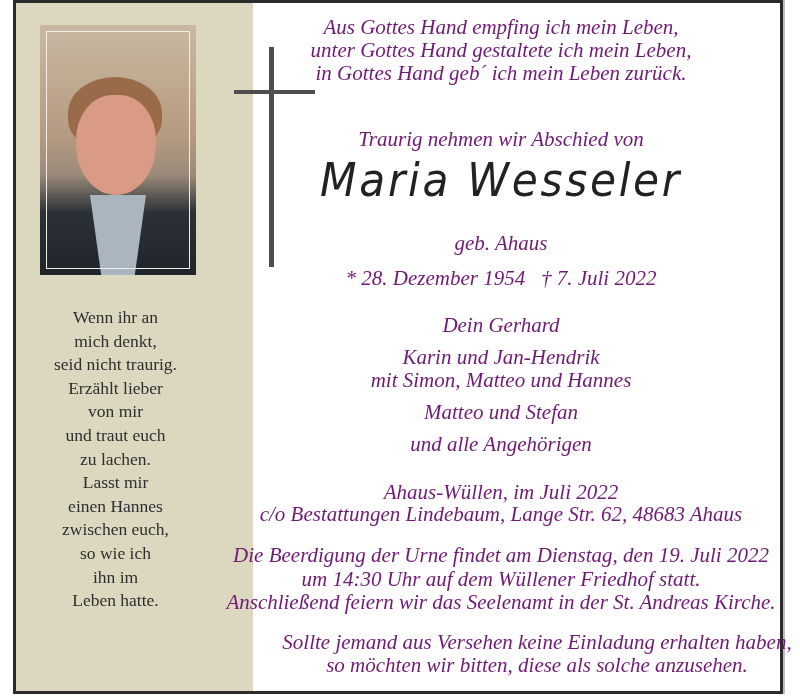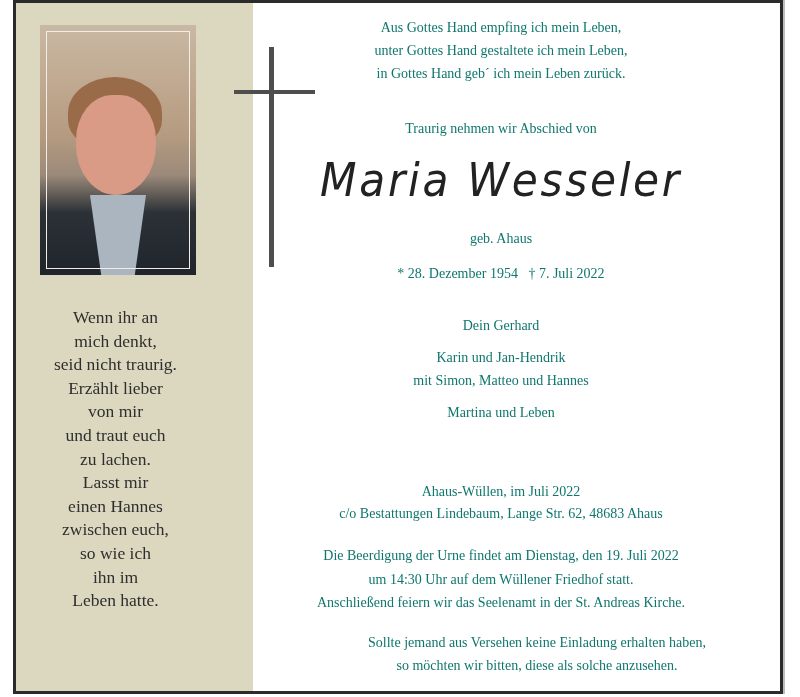--- a/index.html
+++ b/index.html
@@ -10,24 +10,24 @@
     .photo { position: absolute; left: 24px; top: 22px; width: 156px; height: 250px; overflow: hidden;
       background: linear-gradient(180deg, #c9b8a3 0%, #bfa88f 25%, #b49a80 45%, #9b8a7a 60%, #2c3137 75%, #20252b 100%); }
     .photo-inner-border { position: absolute; left: 6px; top: 6px; right: 6px; bottom: 6px; border: 1px solid #f2ede6; }
     .photo .hair { position: absolute; left: 28px; top: 52px; width: 94px; height: 72px; border-radius: 50% 50% 40% 40%; background: #9a6b48; }
     .photo .face { position: absolute; left: 36px; top: 70px; width: 80px; height: 100px; border-radius: 45% 45% 50% 50%; background: #d99a86; }
     .photo .blouse { position: absolute; left: 50px; top: 170px; width: 56px; height: 80px; background: #aab5bf; clip-path: polygon(0 0,100% 0,80% 100%,20% 100%); }
     .poem { position: absolute; left: 0; top: 303px; width: 199px; text-align: center; font-size: 17.5px; line-height: 23.6px; color: #2e2e2e; }
     .poem div { white-space: nowrap; }
     .cross-v { position: absolute; left: 269px; top: 47px; width: 5px; height: 220px; background: #4e4e4e; }
     .cross-h { position: absolute; left: 234px; top: 90px; width: 81px; height: 4px; background: #4e4e4e; }
-    .block { position: absolute; left: 216px; width: 570px; text-align: center; font-size: 14px; color: #0f766e; }
+    .block { position: absolute; left: 216px; width: 570px; text-align: center; font-size: 21px; color: #701a75; font-style: italic; }
     .block div { white-space: nowrap; }
     .verse { top: 16px; line-height: 23px; }
-    .intro { top: 121px; }
+    .intro { top: 127px; }
     .name { top: 152px; font-family: "DejaVu Sans", sans-serif; font-weight: 200; font-size: 47px; font-style: italic; letter-spacing: 3px; color: #222; transform: scaleX(0.9); }
     .maiden { top: 231px; }
     .dates { top: 266px; }
     .family { top: 314px; line-height: 23px; }
     .family .gap { height: 9px; }
     .place { top: 481px; line-height: 22px; }
     .funeral { top: 544px; line-height: 23.5px; }
     .closing { top: 631px; line-height: 23px; margin-left: 36px; }
   </style>
 </head>
@@ -75,22 +75,23 @@
 <div class="block dates">
   <span>* 28. Dezember 1954</span>&nbsp;&nbsp;&nbsp;<span>† 7. Juli 2022</span>
 </div>
 
 <div class="block family">
   <div>Dein Gerhard</div>
   <div class="gap"></div>
   <div>Karin und Jan-Hendrik</div>
   <div>mit Simon, Matteo und Hannes</div>
   <div class="gap"></div>
-  <div>Martina und Leben</div>
+  <div>Matteo und Stefan</div>
   <div class="gap"></div>
+  <div>und alle Angehörigen</div>
 </div>
 
 <div class="block place">
   <div>Ahaus-Wüllen, im Juli 2022</div>
   <div>c/o Bestattungen Lindebaum, Lange Str. 62, 48683 Ahaus</div>
 </div>
 
 <div class="block funeral">
   <div>Die Beerdigung der Urne findet am Dienstag, den 19. Juli 2022</div>
   <div>um 14:30 Uhr auf dem Wüllener Friedhof statt.</div>

